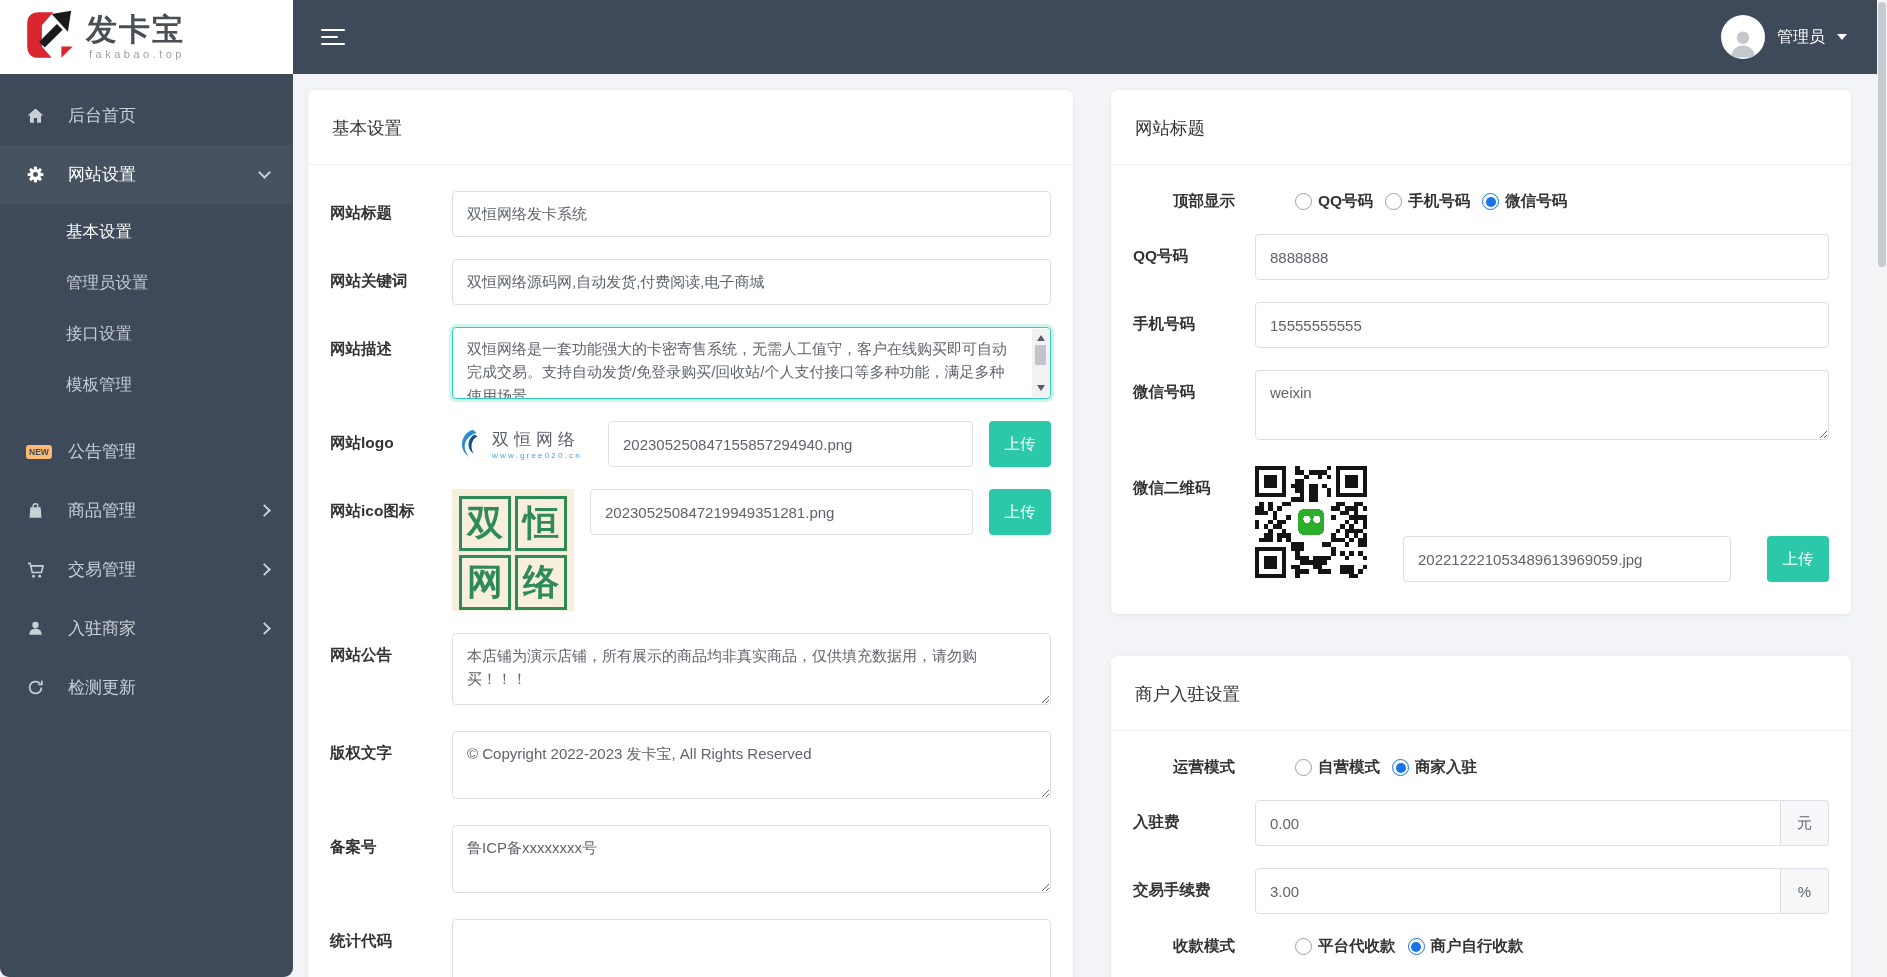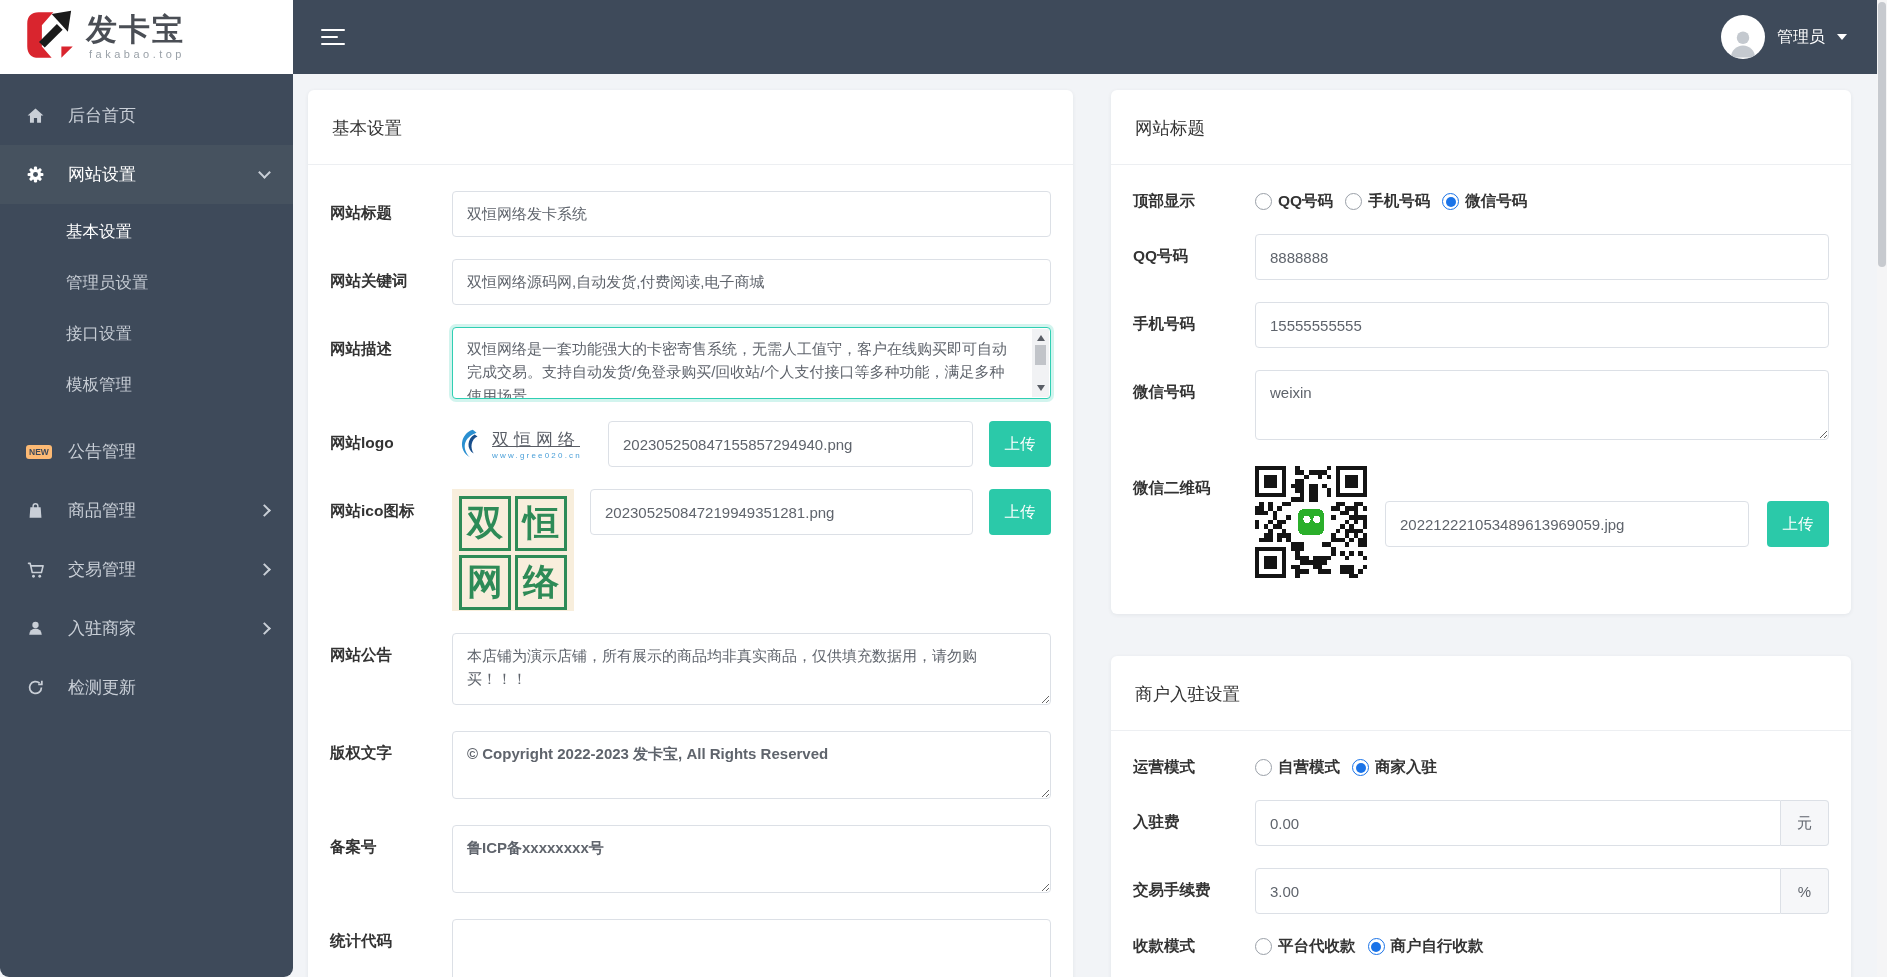--- a/index.html
+++ b/index.html
@@ -39,42 +39,42 @@
   
   .main { position:absolute; left:293px; top:74px; right:10px; bottom:0; padding:16px 26px 0 15px; display:flex; gap:38px; overflow:hidden; }
   .card { background:#fff; border-radius:6px; box-shadow:0 1px 4px rgba(30,40,60,.07); }
   .card-left { width:765px; flex-shrink:0; align-self:flex-start; }
   .rightcol { flex:1; display:flex; flex-direction:column; gap:42px; }
   .phead { padding:26px 24px 24px; font-size:17.5px; color:#333; border-bottom:1px solid #EDEFF2; }
   .pbody { padding:26px 22px 6px; }
 
   .row { display:flex; margin-bottom:22px; }
   .row .lbl { width:122px; flex-shrink:0; padding-top:12px; font-weight:700; font-size:15.5px; color:#333; line-height:1.35; }
-  .row.center { align-items:center; }
+  .row.center { align-items:center;margin-left:40px; }
   .row.center .lbl { padding-top:0; }
   .ctl { flex:1; min-width:0; }
   .ctl-flex { display:flex; gap:16px; }
   .inp { width:100%; height:46px; border:1px solid #DCE0E6; border-radius:4px; padding:0 14px; font-size:15px; color:#5F646C; background:#fff; outline:none; font-family:inherit; }
   textarea.inp { padding:10px 14px; line-height:1.55; resize:both; }
-  .ta-70 { height:70px; } .ta-72 { height:72px; } .ta-68 { height:68px;font-weight:bold; }
+  .ta-70 { height:70px; } .ta-72 { height:72px; } .ta-68 { height:68px; }
 
   
   .desc { position:relative; border:1px solid #30CFB3; border-radius:4px; box-shadow:0 0 0 3px rgba(48,207,179,.22); height:72px; overflow:hidden; background:#fff; }
   .desc .txt { padding:9px 34px 9px 14px; font-size:15px; color:#5F646C; line-height:1.55; }
   .desc .sb { position:absolute; top:1px; right:1px; bottom:1px; width:17px; background:#F1F2F4; display:flex; flex-direction:column; align-items:center; }
   .sb .tri-up { width:0;height:0;border-left:4px solid transparent;border-right:4px solid transparent;border-bottom:6px solid #5A5E66; margin:6px 0 4px; }
   .sb .th { width:11px; height:20px; background:#C1C4C9; }
   .sb .tri-dn { width:0;height:0;border-left:4px solid transparent;border-right:4px solid transparent;border-top:6px solid #5A5E66; margin-top:auto; margin-bottom:6px; }
 
   .upbtn { height:46px; min-width:62px; padding:8px 14px; background:#2BC9A9; color:#fff; border:none; border-radius:4px; font-size:15.5px; cursor:pointer; flex-shrink:0; font-family:inherit; }
 
   
   .logoprev { width:140px; height:44px; display:flex; align-items:center; gap:6px; flex-shrink:0; }
   .lp-texts { display:flex; flex-direction:column; }
-  .lp-main { font-size:17px; color:#5A5E66; letter-spacing:5px; white-space:nowrap;text-decoration:underline; }
+  .lp-main { font-size:17px; color:#5A5E66; letter-spacing:5px; white-space:nowrap; }
   .lp-sub { font-size:8px; color:#4A9FD8; letter-spacing:2.2px; }
 
   
   .icoprev { width:122px; height:122px; background:#F8EEDC; padding:7px; display:grid; grid-template-columns:1fr 1fr; grid-template-rows:1fr 1fr; gap:4px; flex-shrink:0; }
   .icoprev span { border:3px solid #2E8B57; color:#2E8B57; display:flex; align-items:center; justify-content:center; font-size:36px; font-weight:700; }
 
   
   .radios { display:flex; align-items:center; gap:12px; flex-wrap:wrap; }
   .radio { display:flex; align-items:center; gap:6px; cursor:pointer; }
   .radio .rlabel { font-weight:700; font-size:15.5px; color:#333; }
@@ -334,21 +334,21 @@
           <div class="ctl"><input class="inp" value="15555555555" style=""></div>
         </div>
 
         <div class="row">
           <div class="lbl">微信号码</div>
           <div class="ctl"><textarea class="inp ta-70" style="">weixin</textarea></div>
         </div>
 
         <div class="row" style="margin-bottom:26px;">
           <div class="lbl">微信二维码</div>
-          <div class="ctl ctl-flex" style="align-items:center; gap:18px;">
+          <div class="ctl ctl-flex" style="align-items:flex-end; gap:36px;">
             <span>
               <svg viewBox="0 0 25 25" width="112" height="112" shape-rendering="crispEdges">
                 <rect width="25" height="25" fill="#fff"></rect>
                 <g fill="#141414">
                   <rect x="0" y="0" width="7" height="7"></rect>
                     <rect x="18" y="0" width="7" height="7"></rect>
                     <rect x="0" y="18" width="7" height="7"></rect>
                 </g>
                 <g fill="#fff">
                   <rect x="1" y="1" width="5" height="5"></rect>

